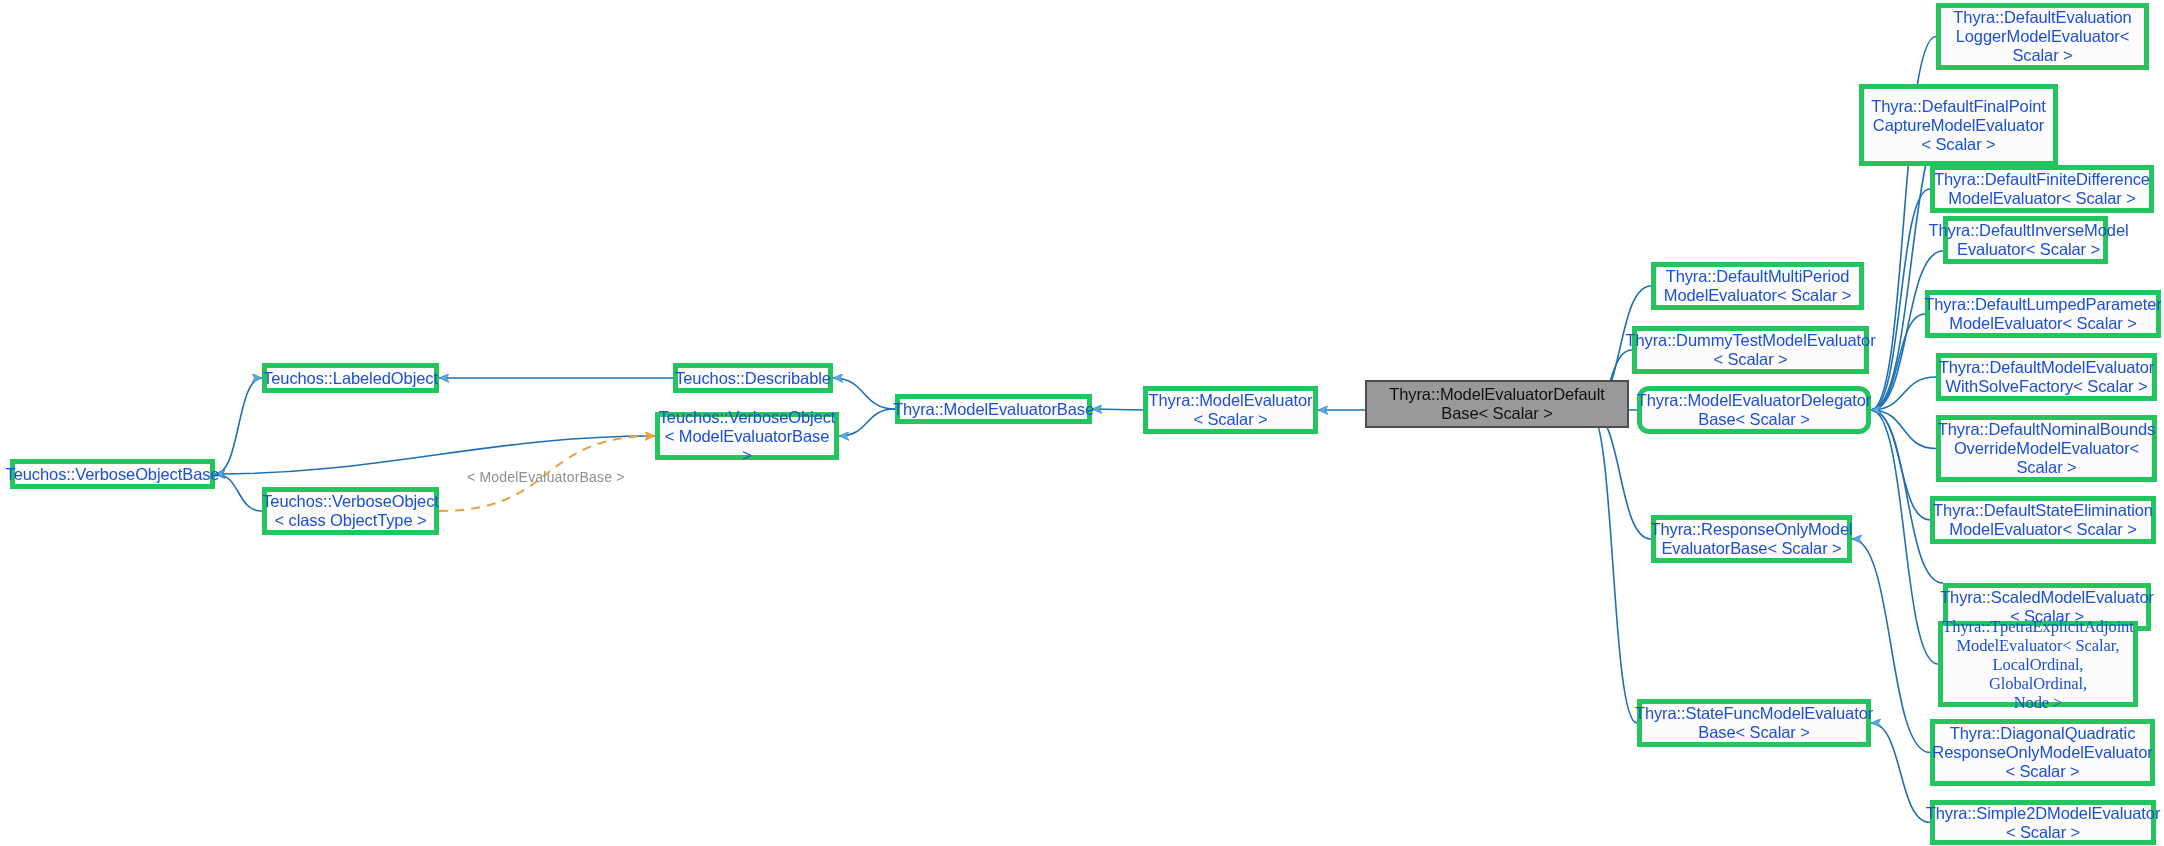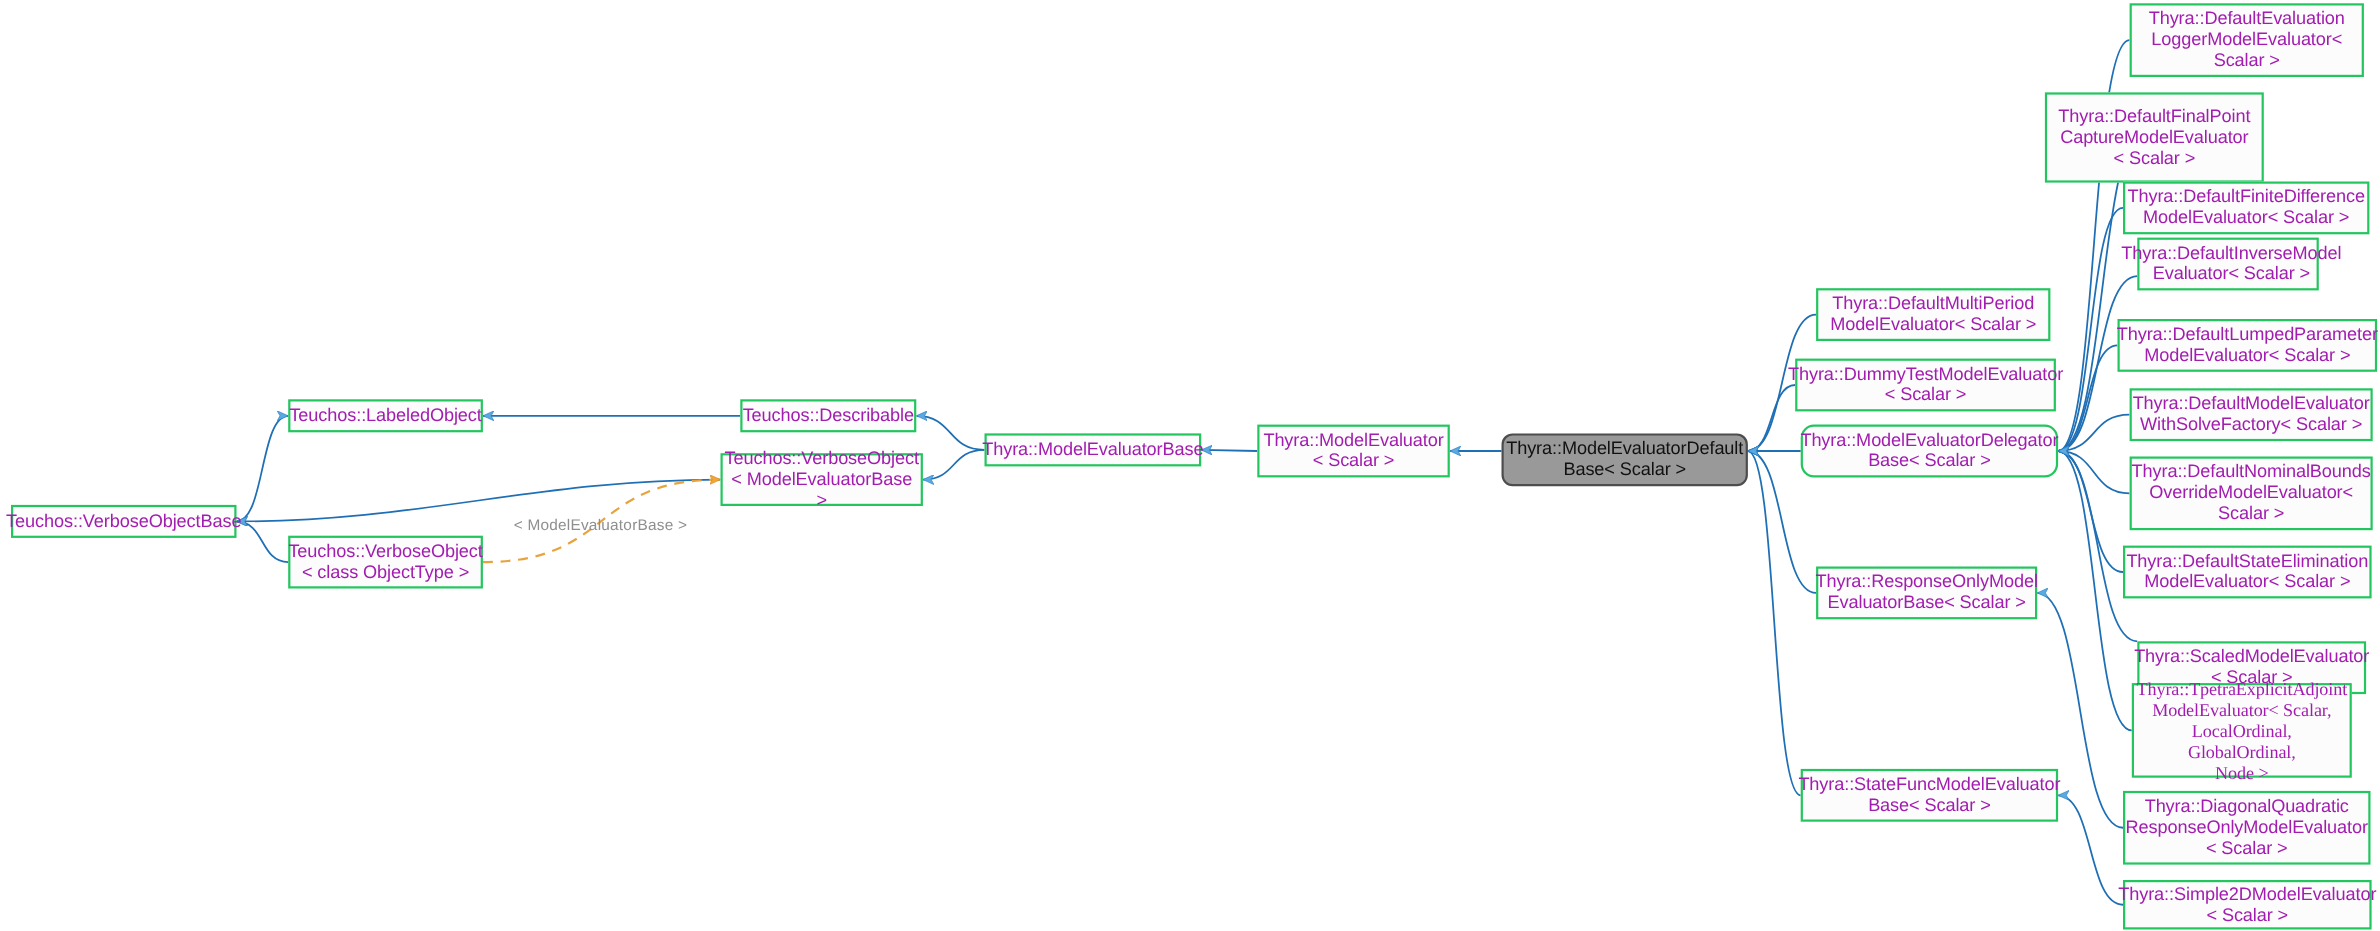--- a/index.html
+++ b/index.html
@@ -24,23 +24,23 @@
     height: 846px;
     pointer-events: none;
   }
   .node {
     position: absolute;
     box-sizing: border-box;
     display: flex;
     align-items: center;
     justify-content: center;
     text-align: center;
-    border: 2px solid #22c55e;
+    border: 5px solid #22c55e;
     background: #fcfcfc;
-    color: #a21caf;
+    color: #1d4ed8;
     font-size: 16.5px;
     line-height: 19px;
     letter-spacing: -0.1px;
     padding: 2px 5px;
     white-space: pre-line;
     box-shadow: 0 0 0 0 transparent;
     z-index: 2;
   }
   .node.current {
     background: #999999;
@@ -103,21 +103,21 @@
 <div class="node" style="left: 10px; top: 459px; width: 205px; height: 30px;">Teuchos::VerboseObjectBase</div>
     <div class="node" style="left: 262px; top: 363px; width: 177px; height: 30px;">Teuchos::LabeledObject</div>
     <div class="node" style="left: 262px; top: 487px; width: 177px; height: 48px;">Teuchos::VerboseObject
 &lt; class ObjectType &gt;</div>
     <div class="node" style="left: 673px; top: 363px; width: 160px; height: 30px;">Teuchos::Describable</div>
     <div class="node" style="left: 655px; top: 412px; width: 184px; height: 48px;">Teuchos::VerboseObject
 &lt; ModelEvaluatorBase &gt;</div>
     <div class="node" style="left: 895px; top: 394px; width: 197px; height: 30px;">Thyra::ModelEvaluatorBase</div>
     <div class="node" style="left: 1143px; top: 386px; width: 175px; height: 48px;">Thyra::ModelEvaluator
 &lt; Scalar &gt;</div>
-    <div class="node current" style="left: 1365px; top: 394px; width: 224px; height: 48px; border-radius: 10px;">Thyra::ModelEvaluatorDefault
+    <div class="node current" style="left: 1365px; top: 380px; width: 264px; height: 48px;">Thyra::ModelEvaluatorDefault
 Base&lt; Scalar &gt;</div>
     <div class="node" style="left: 1651px; top: 262px; width: 213px; height: 48px;">Thyra::DefaultMultiPeriod
 ModelEvaluator&lt; Scalar &gt;</div>
     <div class="node" style="left: 1632px; top: 326px; width: 237px; height: 48px;">Thyra::DummyTestModelEvaluator
 &lt; Scalar &gt;</div>
     <div class="node" style="left: 1637px; top: 386px; width: 234px; height: 48px; border-radius: 12px;">Thyra::ModelEvaluatorDelegator
 Base&lt; Scalar &gt;</div>
     <div class="node" style="left: 1651px; top: 515px; width: 201px; height: 48px;">Thyra::ResponseOnlyModel
 EvaluatorBase&lt; Scalar &gt;</div>
     <div class="node" style="left: 1637px; top: 699px; width: 234px; height: 48px;">Thyra::StateFuncModelEvaluator

